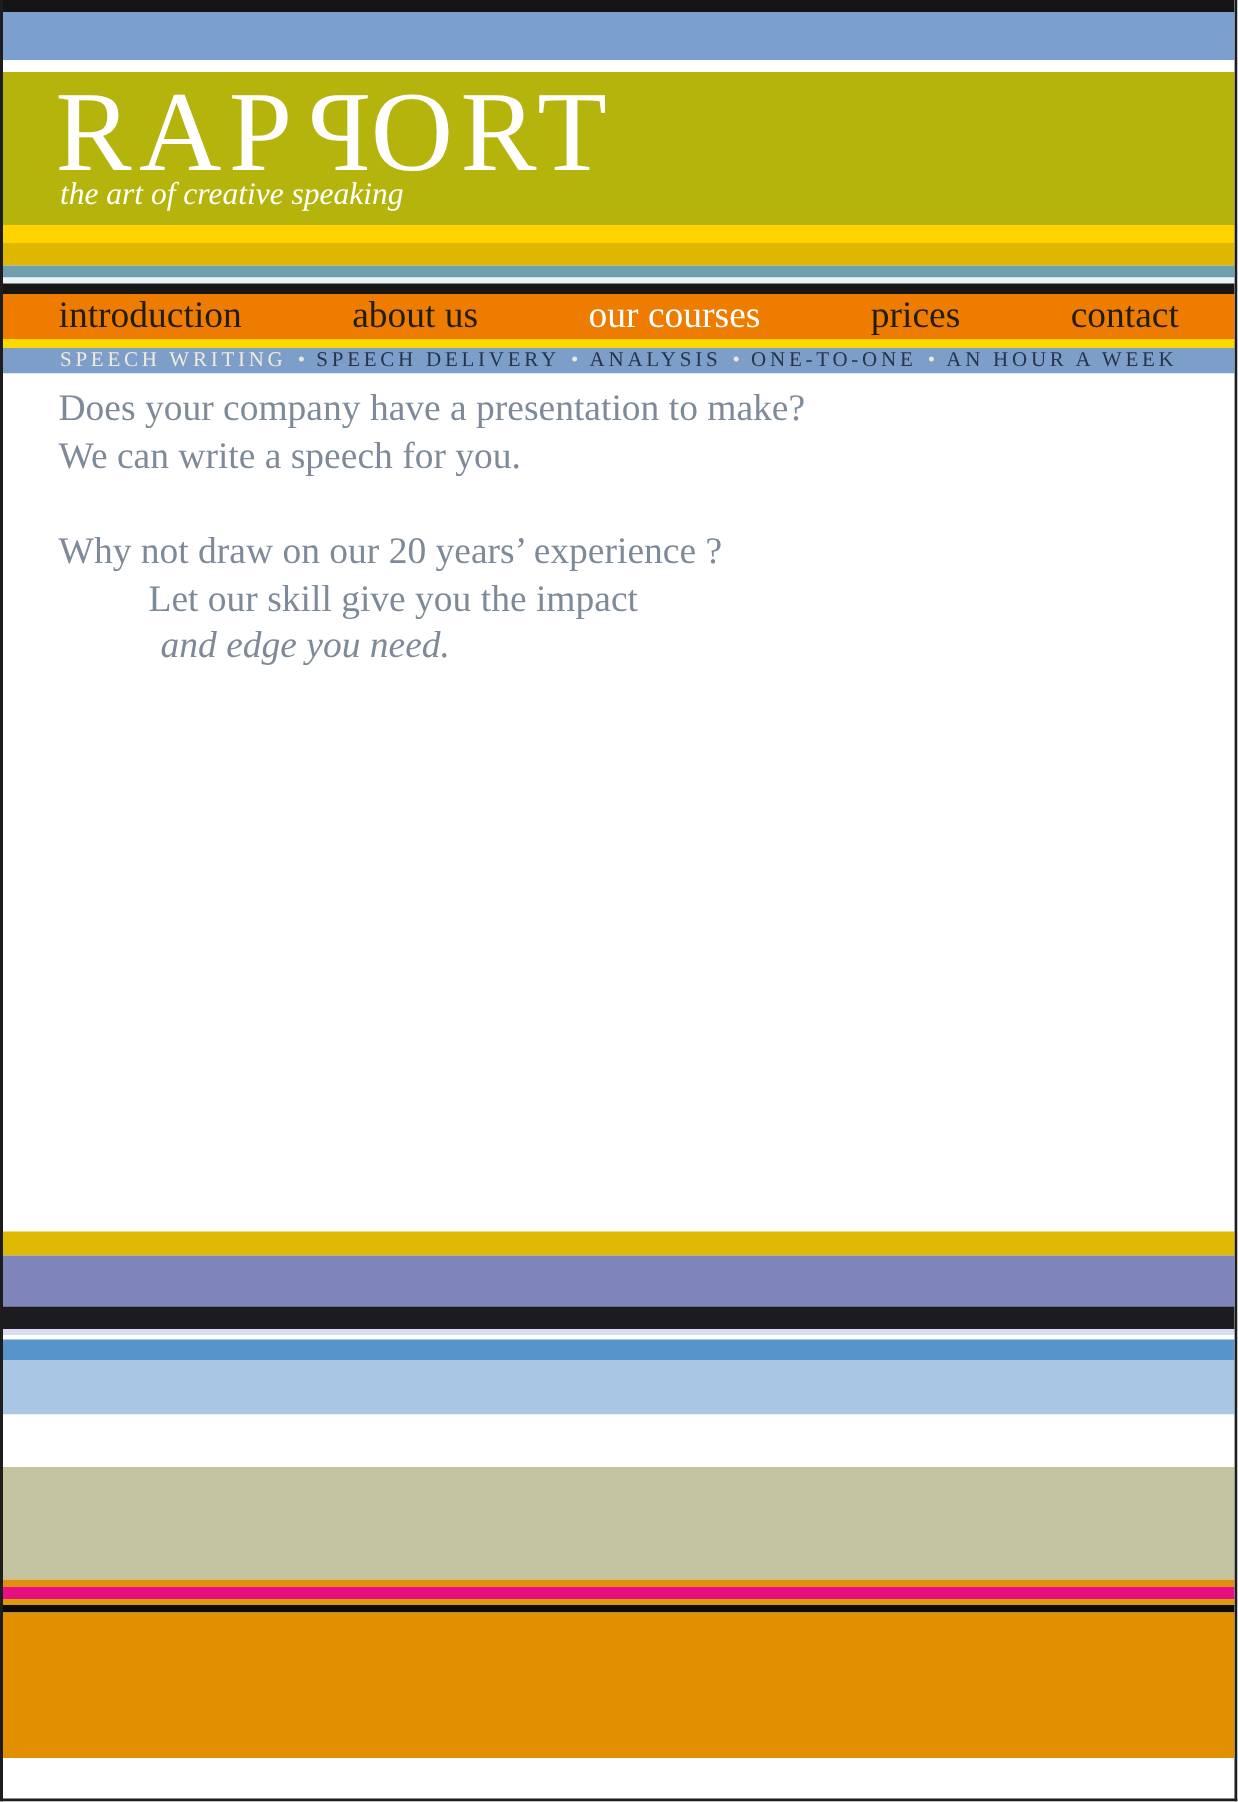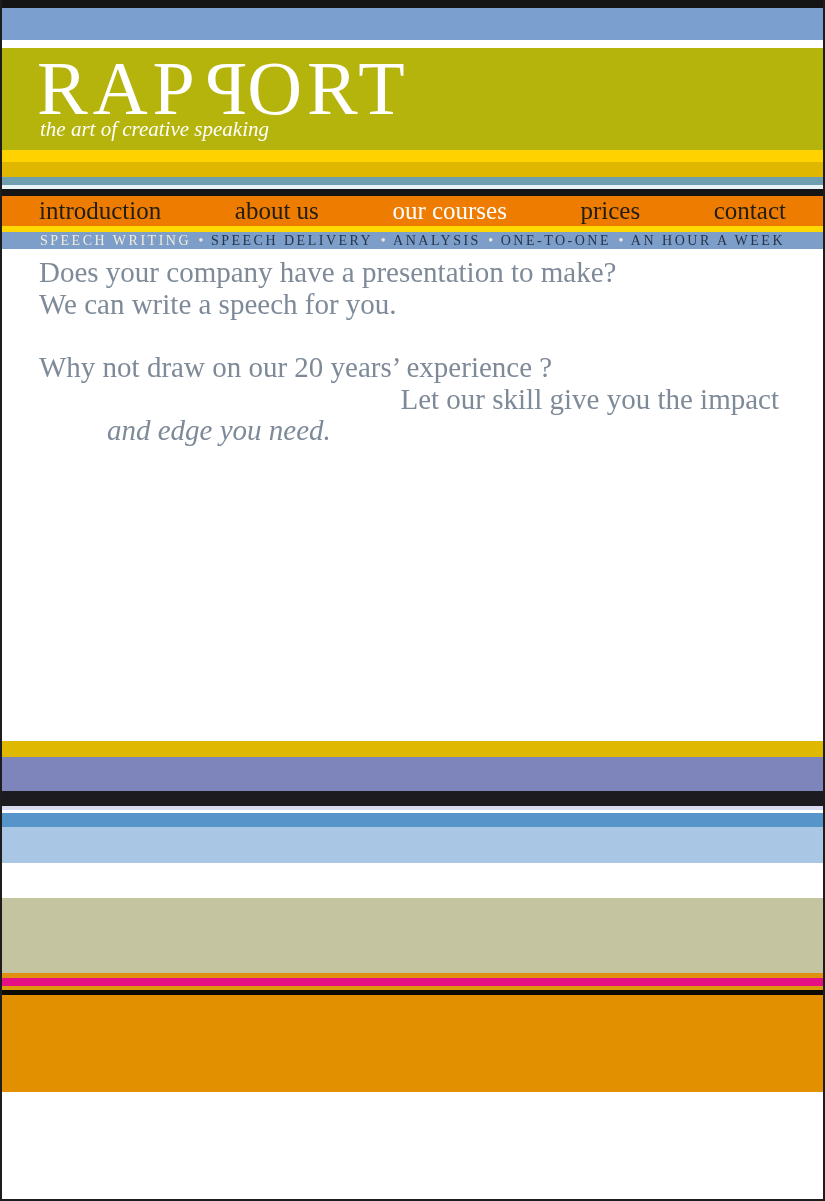--- a/index.html
+++ b/index.html
@@ -38,23 +38,23 @@
   .s-yellow2{height:6px;background:#ffd800;}
   .sub-nav{
     height:17px;background:#7d9ec9;flex:0 0 auto;
     display:flex;align-items:center;justify-content:space-between;
     padding:0 38px;font-size:14px;
   }
   .subnav-link{color:#24344c;text-decoration:none;cursor:pointer;letter-spacing:2.5px;white-space:nowrap;}
   .subnav-link.active{color:#f0ebdc;}
   .subnav-sep{color:#ece7d8;font-size:14px;}
   .content{
-    height:492px;background:#ffffff;flex:0 0 auto;box-sizing:border-box;
-    padding:8px 44px 0 37px;
-    font-size:29px;line-height:31.5px;color:#7e8a98;
+    height:572px;background:#ffffff;flex:0 0 auto;box-sizing:border-box;
+    padding:8px 25px 0 37px;
+    font-size:25px;line-height:31.5px;color:#7e8a98;
   }
   .paragraph{margin:0;}
   .paragraph + .paragraph{margin-top:32px;}
   .text-line{white-space:nowrap;}
   .s-gold{height:16px;background:#dfb901;}
   .s-purple{height:34px;background:#7d85ba;}
   .s-black3{height:15px;background:#1c1b20;}
   .s-lavender{height:4px;background:#d9dcf0;}
   .s-white2{height:3px;background:#ffffff;}
   .s-medblue{height:14px;background:#5794c9;}
@@ -108,21 +108,21 @@
       <a class="subnav-link">AN HOUR A WEEK</a>
     </nav>
 
   <main class="content">
     <div class="paragraph">
         <div class="text-line">Does your company have a presentation to make?</div>
         <div class="text-line">We can write a speech for you.</div>
       </div>
     <div class="paragraph">
         <div class="text-line">Why not draw on our 20 years’ experience ?</div>
-        <div class="text-line" style="margin-left: 76px; text-align: right;">Let our skill give you the impact</div>
+        <div class="text-line" style="margin-left: 60px;">Let our skill give you the impact</div>
         <div class="text-line" style="margin-left: 68px; font-style: italic;">and edge you need.</div>
       </div>
   </main>
 
   <div class="stripe s-gold"></div>
   <div class="stripe s-purple"></div>
   <div class="stripe s-black3"></div>
   <div class="stripe s-lavender"></div>
   <div class="stripe s-white2"></div>
   <div class="stripe s-medblue"></div>

